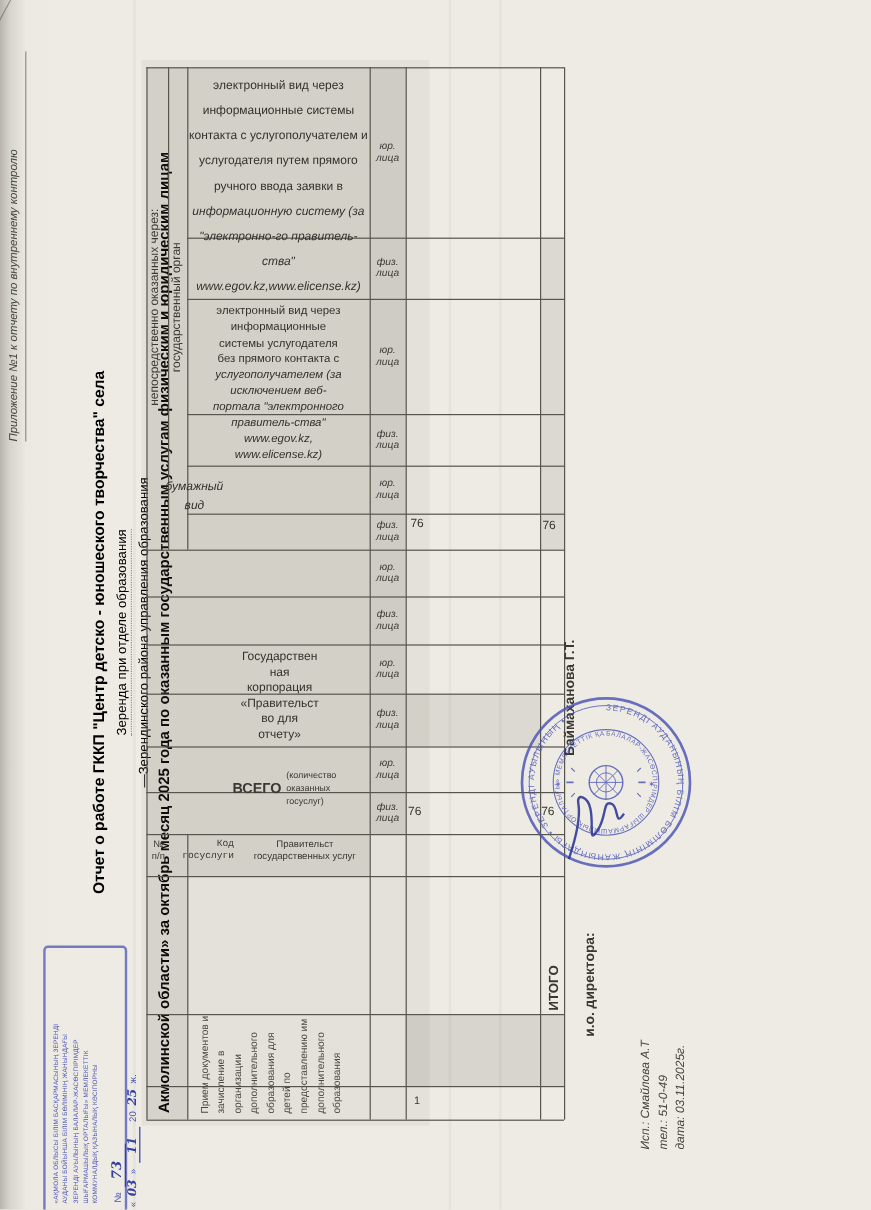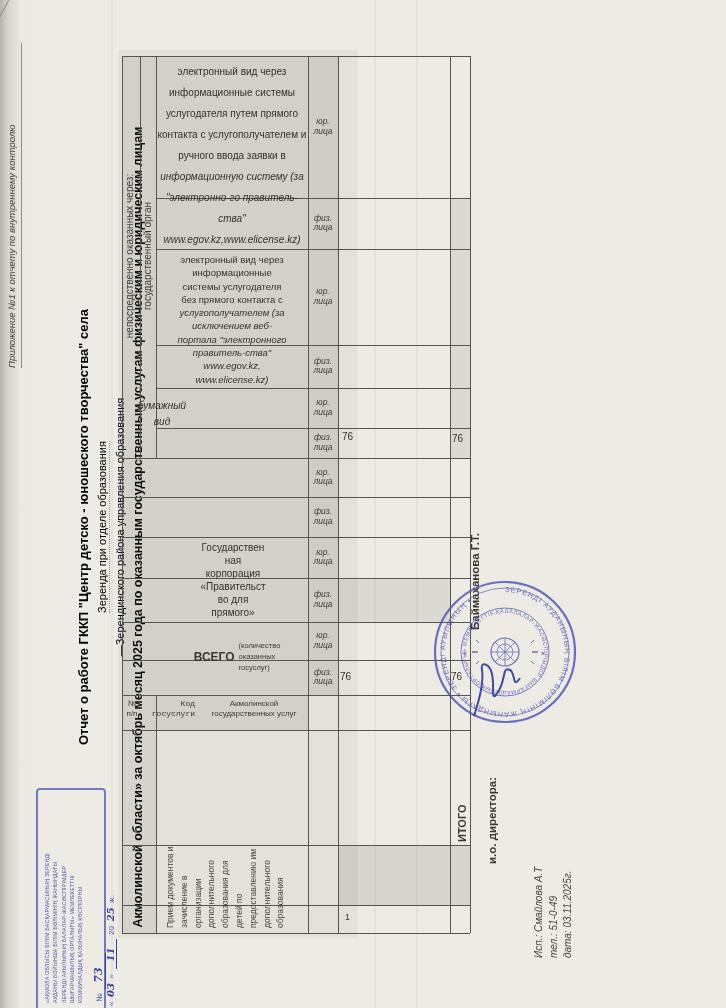--- a/index.html
+++ b/index.html
@@ -110,22 +110,22 @@
   <div class="shade" style="left:338px;top:845px;width:132px;height:60px;background:rgba(100,97,88,.16);"></div>
   <div class="shade" style="left:450px;top:198px;width:20px;height:260px;background:rgba(100,97,88,.13);"></div>
   <div class="shade" style="left:338px;top:578px;width:112px;height:44px;background:rgba(100,97,88,.13);"></div>
 
   <div class="v txt c" style="left:124px;top:456px;width:400px;height:14px;font-size:10px;">непосредственно оказанных через:</div>
   <div class="v txt c" style="left:142px;top:456px;width:400px;height:13px;font-size:10px;">государственный орган</div>
 
   <div class="txt hdr c" id="elec1" style="left:157px;top:61px;width:150px;font-size:10px;line-height:21px;">
       <div>электронный вид через</div>
       <div>информационные системы</div>
+      <div>контакта с услугополучателем и</div>
       <div>услугодателя путем прямого</div>
-      <div>контакта с услугополучателем и</div>
       <div>ручного ввода заявки в</div>
       <div class="it">информационную систему (за</div>
       <div class="it">"электронно-го правитель-ства"</div>
       <div class="it">www.egov.kz,www.elicense.kz)</div>
     </div>
   <div class="txt hdr c" id="elec2" style="left:157px;top:253px;width:150px;font-size:9.5px;line-height:13.3px;">
       <div>электронный вид через</div>
       <div>информационные</div>
       <div>системы услугодателя</div>
       <div>без прямого контакта с</div>
@@ -139,21 +139,21 @@
   <div class="txt hdr c" id="paperHdr" style="left:130px;top:398px;width:64px;font-size:10px;line-height:16px;font-style:italic;">
       <div>бумажный</div>
       <div>вид</div>
     </div>
   <div class="txt hdr c" id="corpHdr" style="left:158px;top:541px;width:150px;font-size:10px;line-height:13px;">
       <div>Государствен</div>
       <div>ная</div>
       <div>корпорация</div>
       <div>«Правительст</div>
       <div>во для</div>
-      <div>прямого»</div>
+      <div>отчету»</div>
     </div>
 
   <div class="txt" style="left:128px;top:640px;width:178px;display:flex;align-items:center;justify-content:center;gap:4px;">
     <span style="font-size:12px;font-weight:bold;margin-left:40px;">ВСЕГО</span>
     <span id="totalSub" style="font-size:7.5px;line-height:11px;text-align:left;">
         <div>(количество</div>
         <div>оказанных</div>
         <div>госуслуг)</div>
       </span>
   </div>
@@ -161,21 +161,21 @@
   <div class="txt" style="left:123px;top:699px;width:184px;display:flex;gap:6px;align-items:center;">
     <span id="rhNum" style="font-size:8px;line-height:10px;text-align:center;flex:0 0 18px;">
         <div>№</div>
         <div>п/п</div>
       </span>
     <span id="rhCode" style="font-size:8px;line-height:10px;text-align:right;flex:0 0 48px;font-family:Liberation Mono, monospace;">
         <div>Код</div>
         <div>госуслуги</div>
       </span>
     <span id="rhName" style="font-size:8px;line-height:10px;text-align:center;flex:1;">
-        <div>Акмолинской</div>
+        <div>Правительст</div>
         <div>государственных услуг</div>
       </span>
   </div>
 
   <div id="strip">
       <div class="lbl" style="position: absolute; left: 309px; top: 117px; width: 28px; text-align: center;">
         <div>юр.</div>
         <div>лица</div>
       </div>
       <div class="lbl" style="position: absolute; left: 309px; top: 213.5px; width: 28px; text-align: center;">

